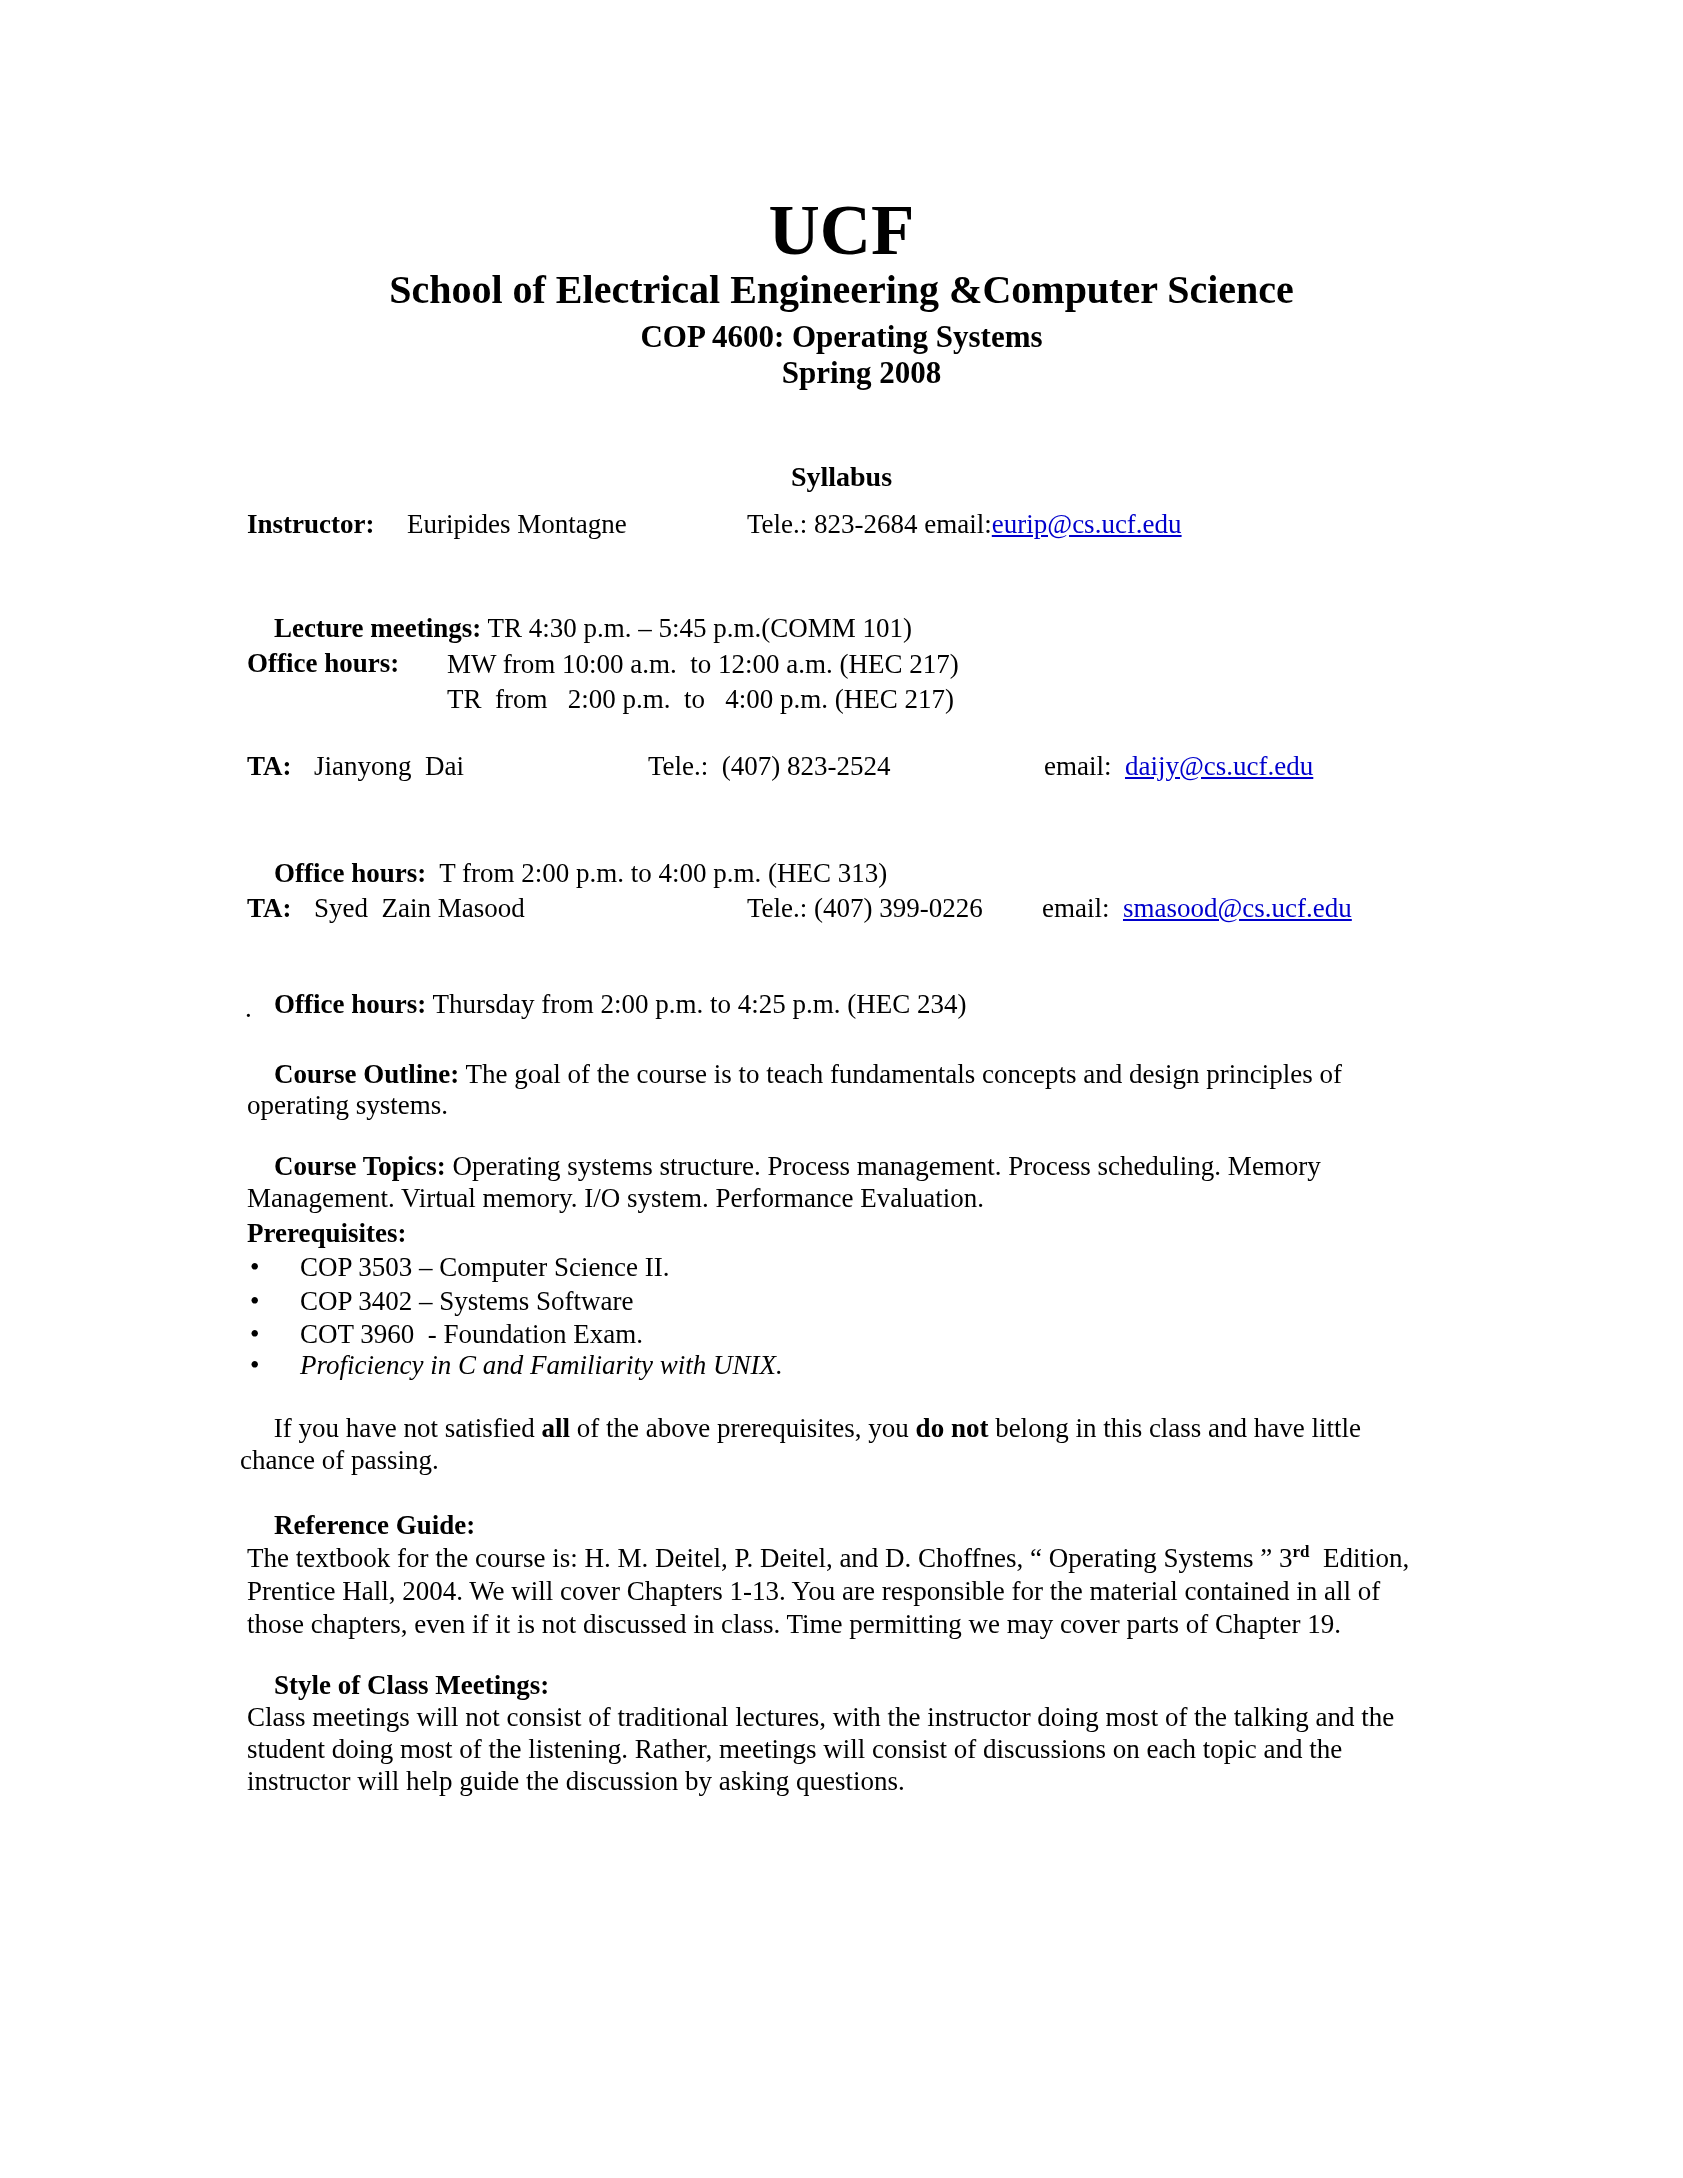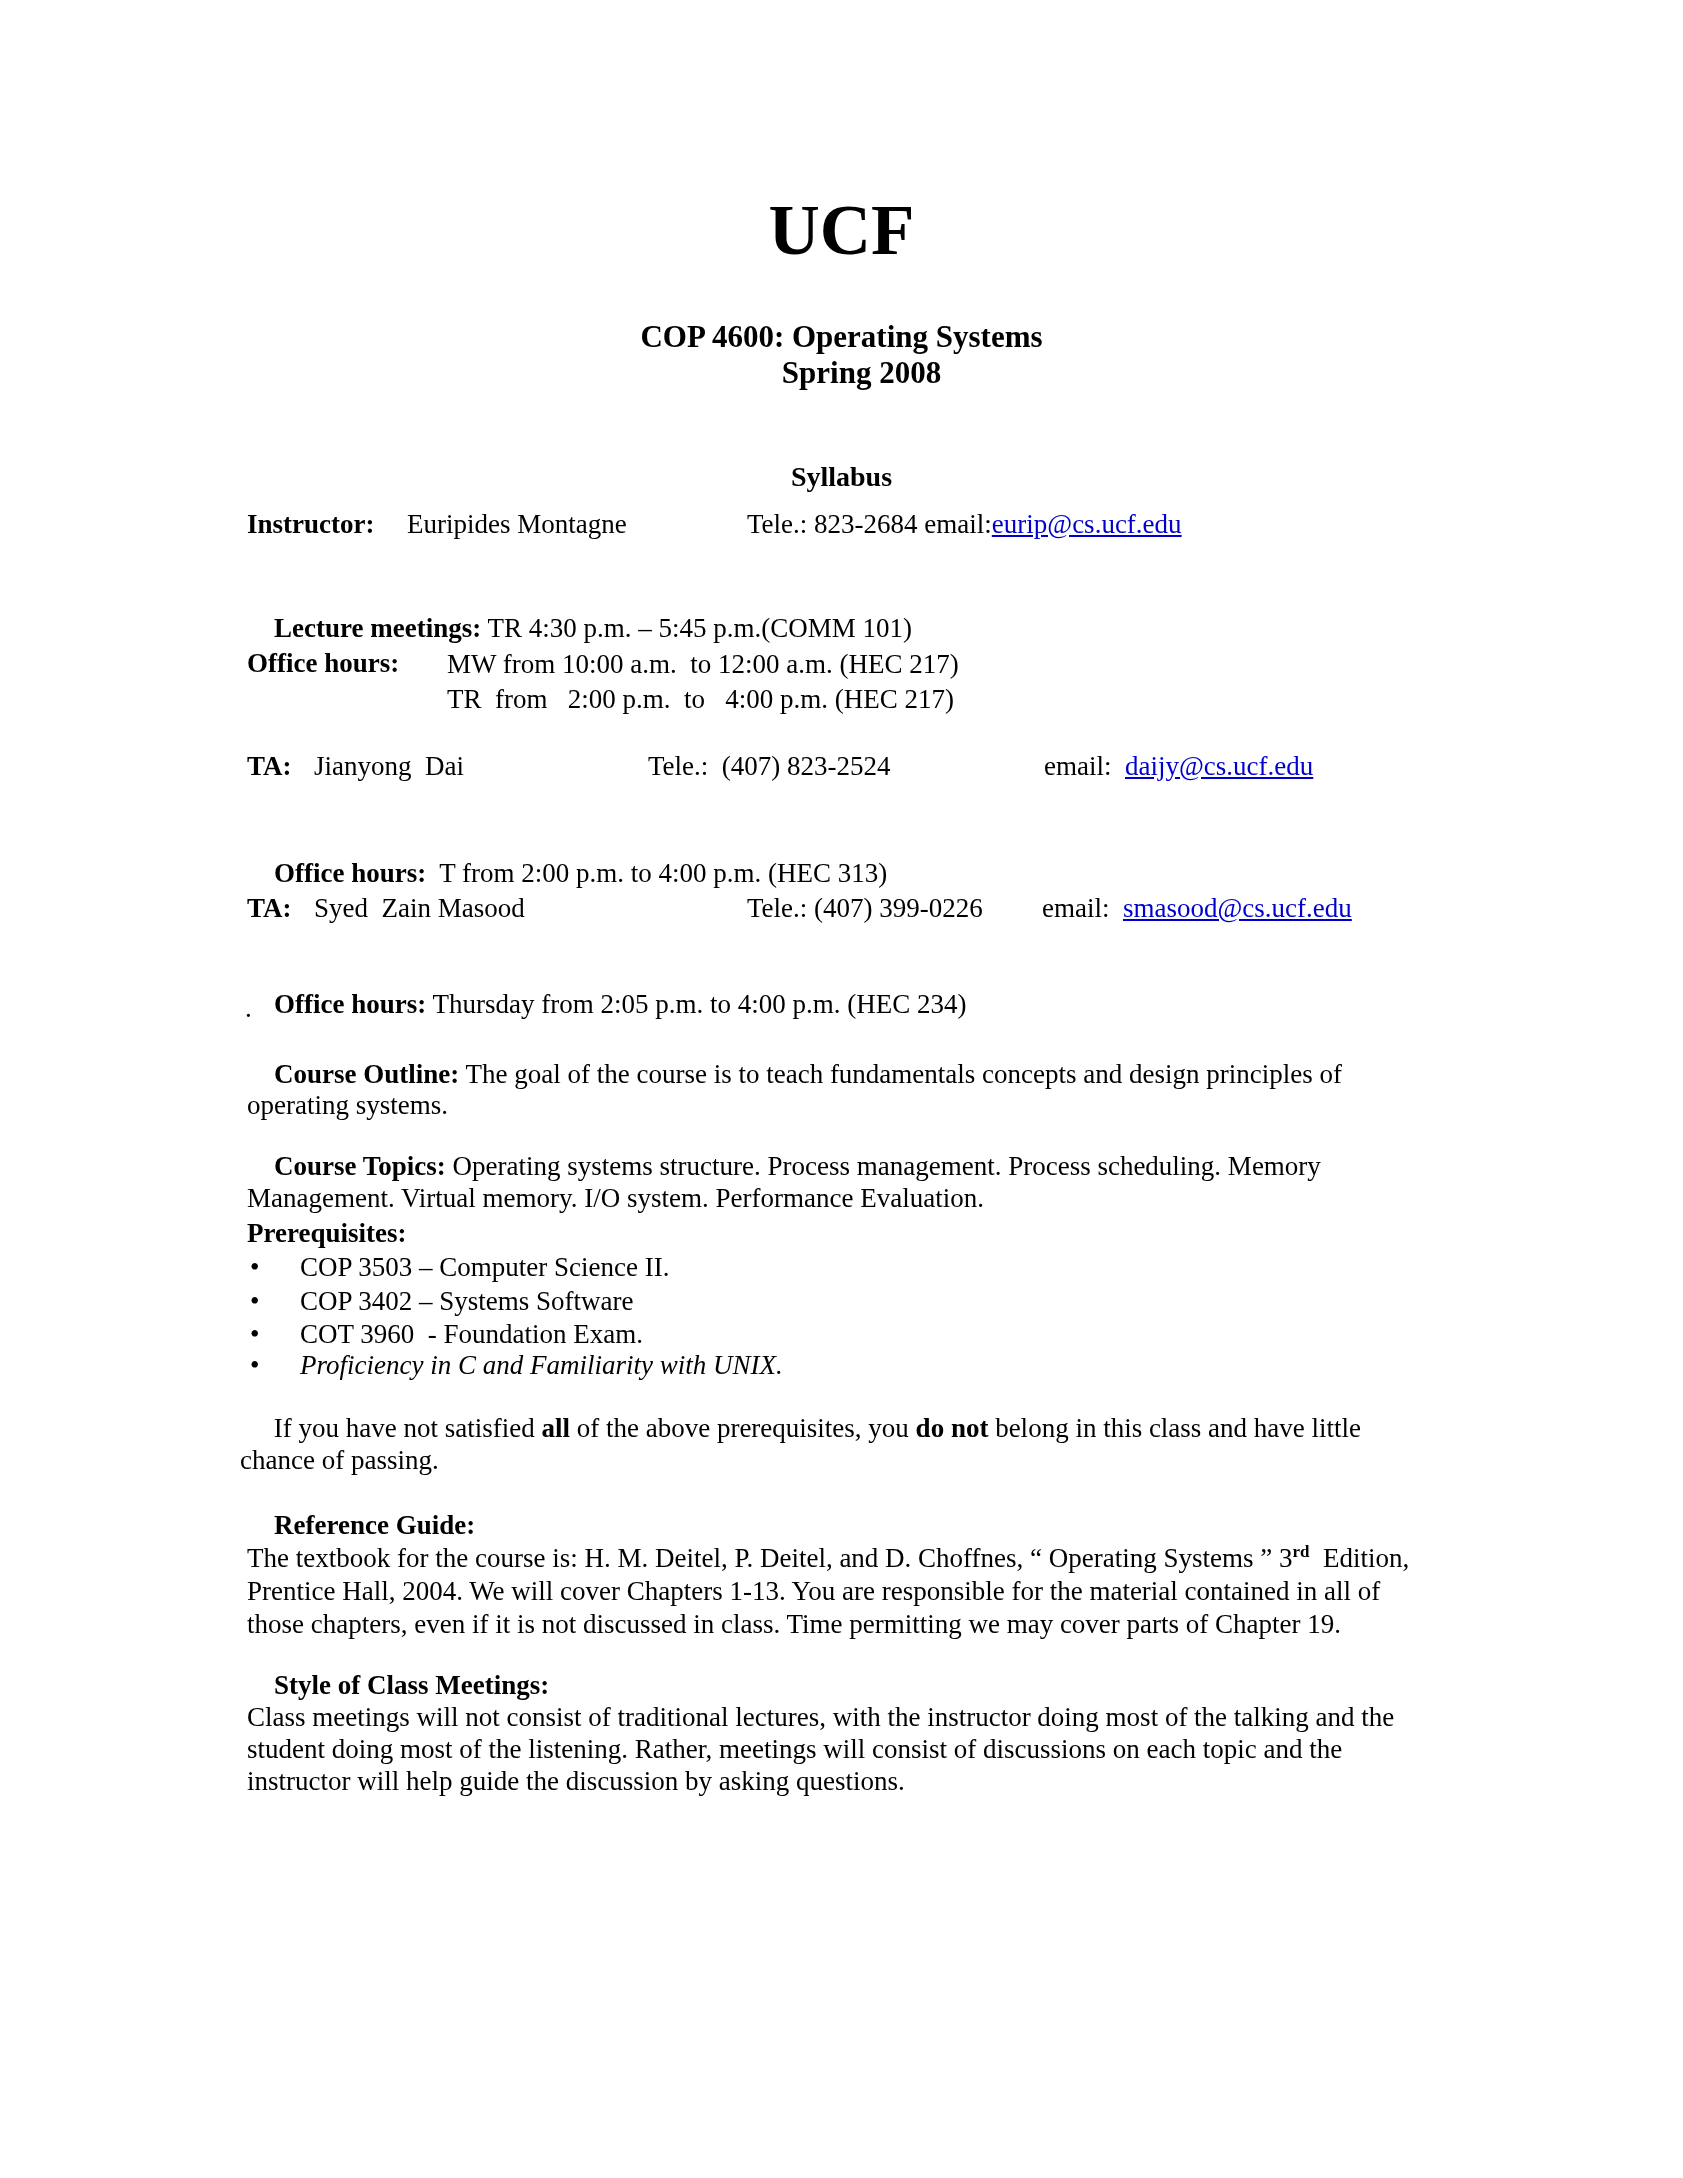--- a/index.html
+++ b/index.html
@@ -26,20 +26,21 @@
   .cell { position: absolute; white-space: pre-wrap; top: 0; }
   sup.ord { vertical-align: super; font-size: 17px; font-weight: bold; line-height: 0; }
   .para { left: 247px; width: 1247px; }
 </style>
 </head>
 <body>
 
 <div class="page">
 
   <div class="abs center h-ucf">UCF</div>
+  <div class="abs center h-school">School of Electrical Engineering &amp;Computer Science</div>
   <div class="abs center h-course">COP 4600: Operating Systems</div>
   <div class="abs center h-term">Spring 2008</div>
   <div class="abs center h-syllabus">Syllabus</div>
 
   <div class="abs row body-text" style="top:508px;">
     <span class="cell b" style="left:247px;">Instructor:</span>
     <span class="cell" style="left:407px;">Euripides Montagne</span>
     <span class="cell" style="left:747px;"><span>Tele.: 823-2684 email:</span><a class="email-link">eurip@cs.ucf.edu</a></span>
   </div>
 
@@ -64,21 +65,21 @@
   </div>
 
   <div class="abs row body-text" style="top:892px;">
     <span class="cell b" style="left:247px;">TA:</span>
     <span class="cell" style="left:314px;">Syed  Zain Masood</span>
     <span class="cell" style="left:747px;">Tele.: (407) 399-0226</span>
     <span class="cell" style="left:1042px;"><span>email:  </span><a class="email-link">smasood@cs.ucf.edu</a></span>
   </div>
 
   <div class="abs body-text" style="top:956px; left:247px;">
-    <span class="b">Office hours:</span><span> Thursday from 2:05 p.m. to 4:00 p.m. (HEC 234)</span>
+    <span class="b">Office hours:</span><span> Thursday from 2:00 p.m. to 4:25 p.m. (HEC 234)</span>
   </div>
 
   <div class="abs body-text" style="top:992px; left:245px;">.</div>
 
   <div class="abs para body-text" style="top:1028px; line-height:31px;">
     <span class="b">Course Outline:</span><span> The goal of the course is to teach fundamentals concepts and design principles of</span><br><span>operating systems.</span>
   </div>
 
   <div class="abs para body-text" style="top:1118px;">
     <span class="b">Course Topics:</span><span> Operating systems structure. Process management. Process scheduling. Memory</span><br><span>Management. Virtual memory. I/O system. Performance Evaluation.</span>

